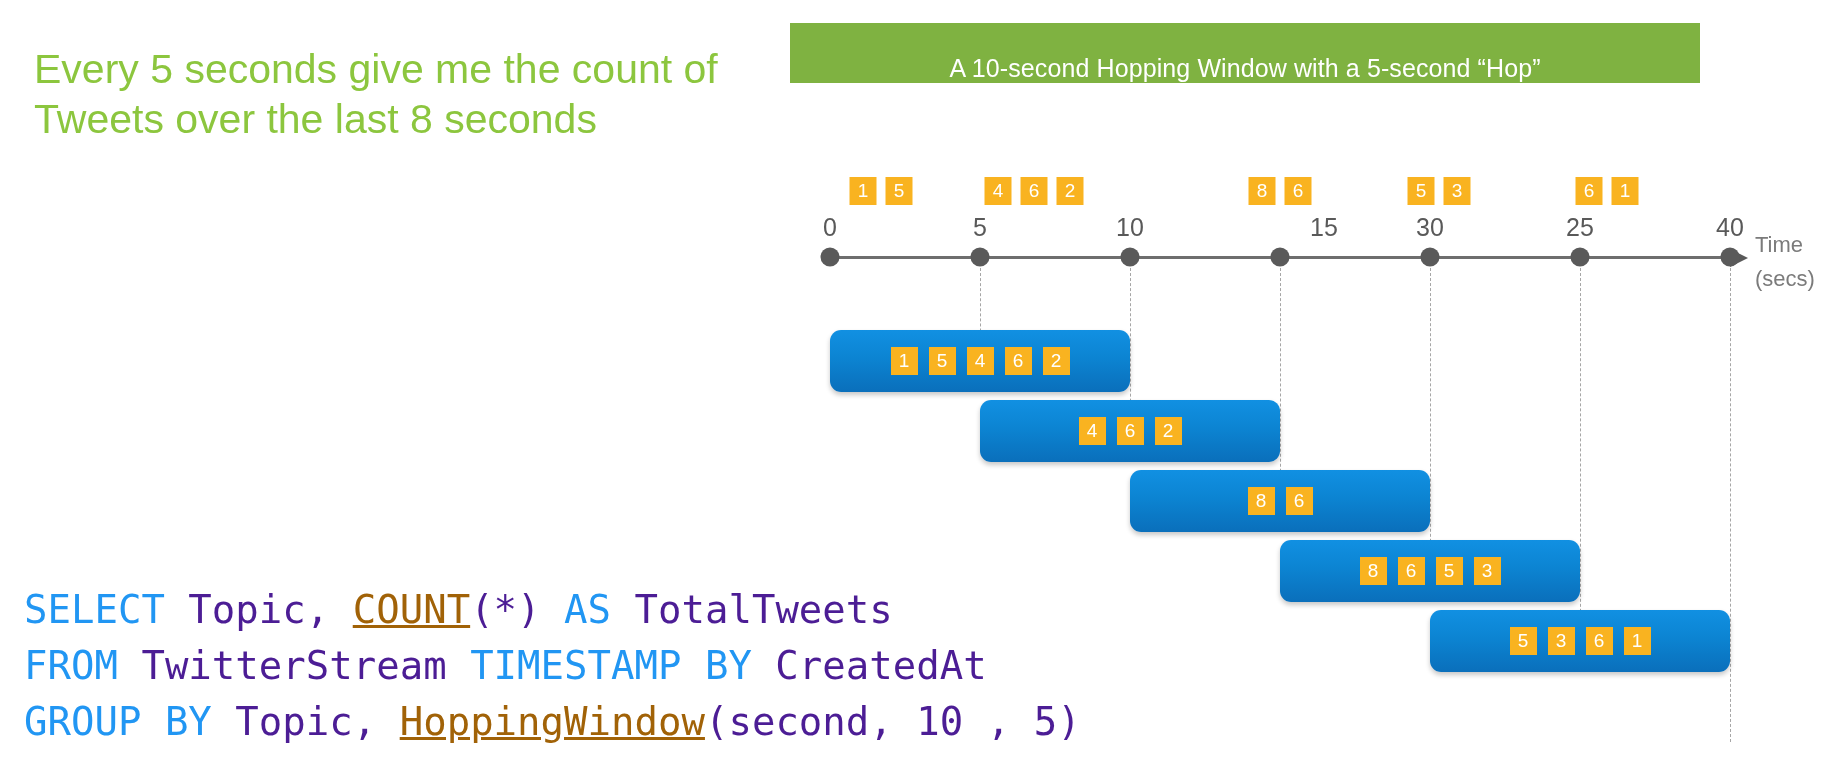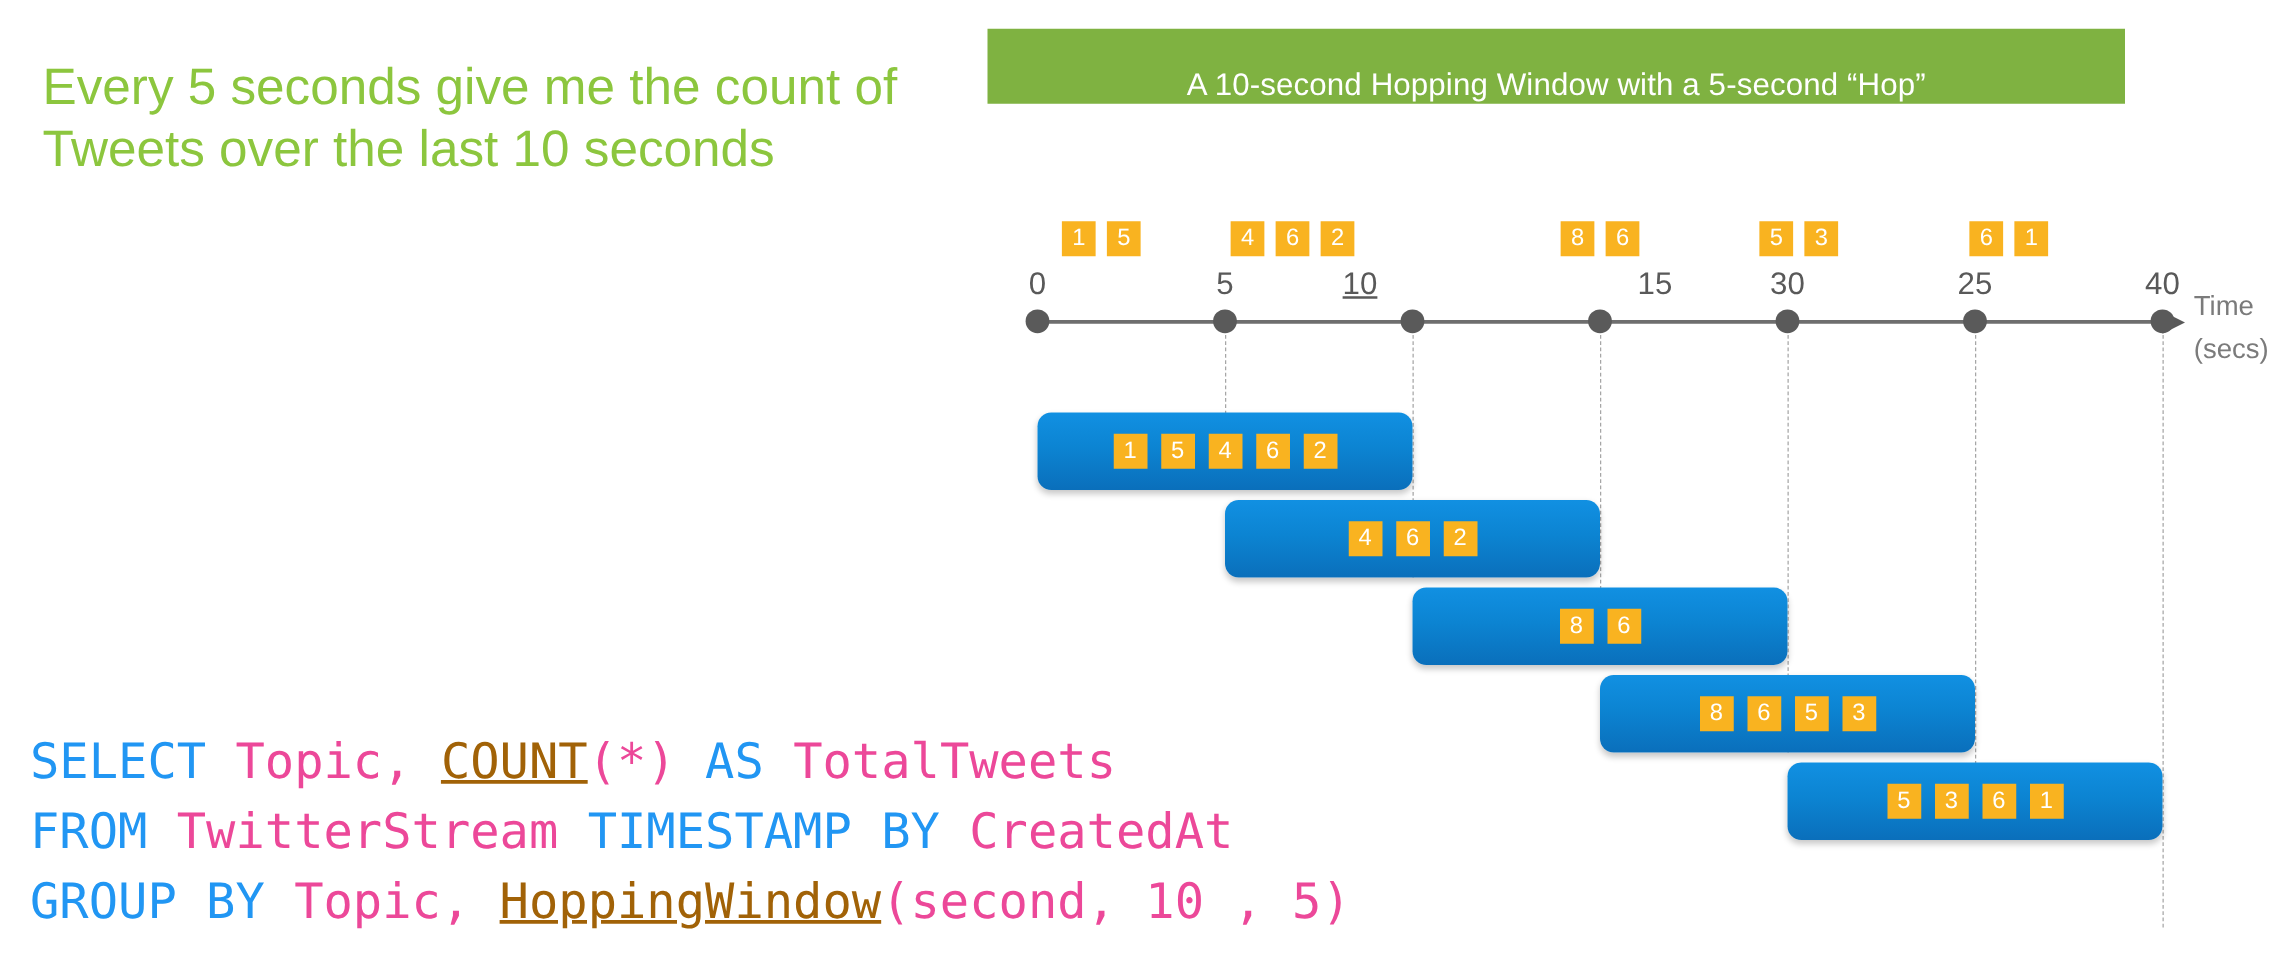--- a/index.html
+++ b/index.html
@@ -118,46 +118,46 @@
     position:absolute;
     left:24px; top:582px;
     font-family:"DejaVu Sans Mono", monospace;
     font-size:39px;
     line-height:56px;
     white-space:pre;
     color:#4A4A4A;
   }
   .kw{color:#2196F3;}
   .fn{color:#a16207;text-decoration:underline;}
-  .id{color:#ec4899;}
+  .id{color:#4c1d95;}
 </style>
 </head>
 <body>
 
 <div id="stage">
 
-  <div id="headline">Every 5 seconds give me the count of Tweets over the last 10 seconds</div>
+  <div id="headline">Every 5 seconds give me the count of Tweets over the last 8 seconds</div>
 
   <div id="banner">
     <span id="banner-title">A 10-second Hopping Window with a 5-second “Hop”</span>
   </div>
 
   <div id="timeline">
     <div class="axis-line"></div>
     <div class="axis-arrow"></div>
     <div id="time-axis-label">
       <div>Time</div>
       <div>(secs)</div>
     </div>
     <div id="ticks-layer">
         <div class="tick-label" style="left: 830px;">0</div>
         <div class="tick-dot" style="left: 830px;"></div>
         <div class="tick-label" style="left: 980px;">5</div>
         <div class="tick-dot" style="left: 980px;"></div>
-        <div class="tick-label" style="left: 1088px; text-decoration: underline;">10</div>
+        <div class="tick-label" style="left: 1130px;">10</div>
         <div class="tick-dot" style="left: 1130px;"></div>
         <div class="tick-label" style="left: 1324px;">15</div>
         <div class="tick-dot" style="left: 1280px;"></div>
         <div class="tick-label" style="left: 1430px;">30</div>
         <div class="tick-dot" style="left: 1430px;"></div>
         <div class="tick-label" style="left: 1580px;">25</div>
         <div class="tick-dot" style="left: 1580px;"></div>
         <div class="tick-label" style="left: 1730px;">40</div>
         <div class="tick-dot" style="left: 1730px;"></div>
       </div>

